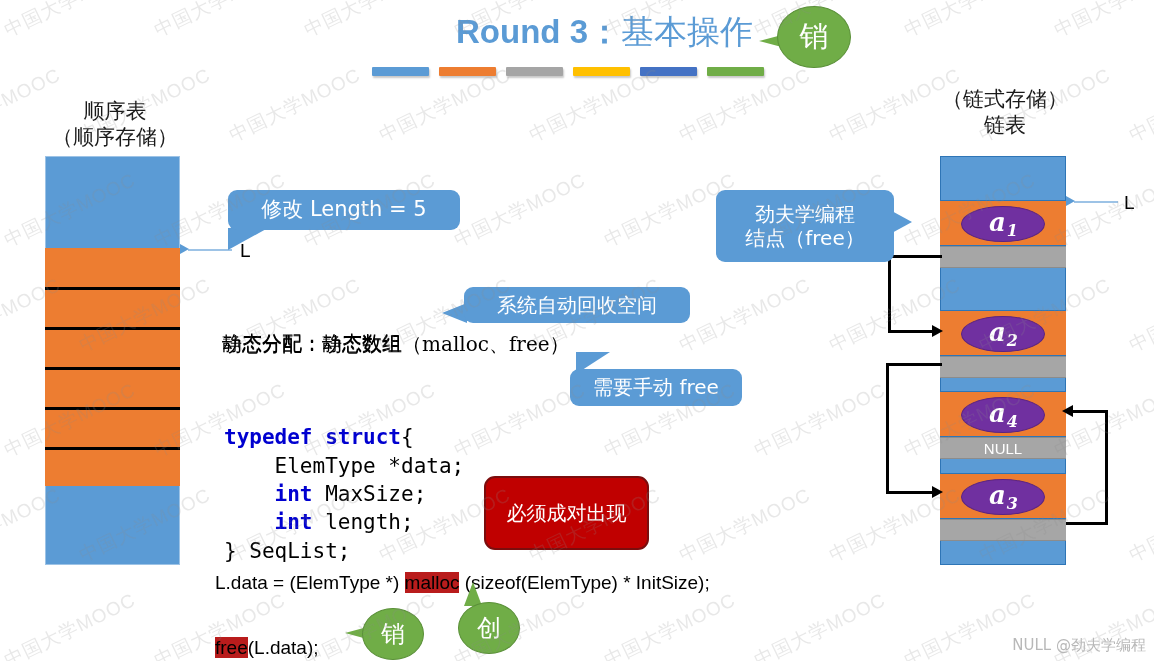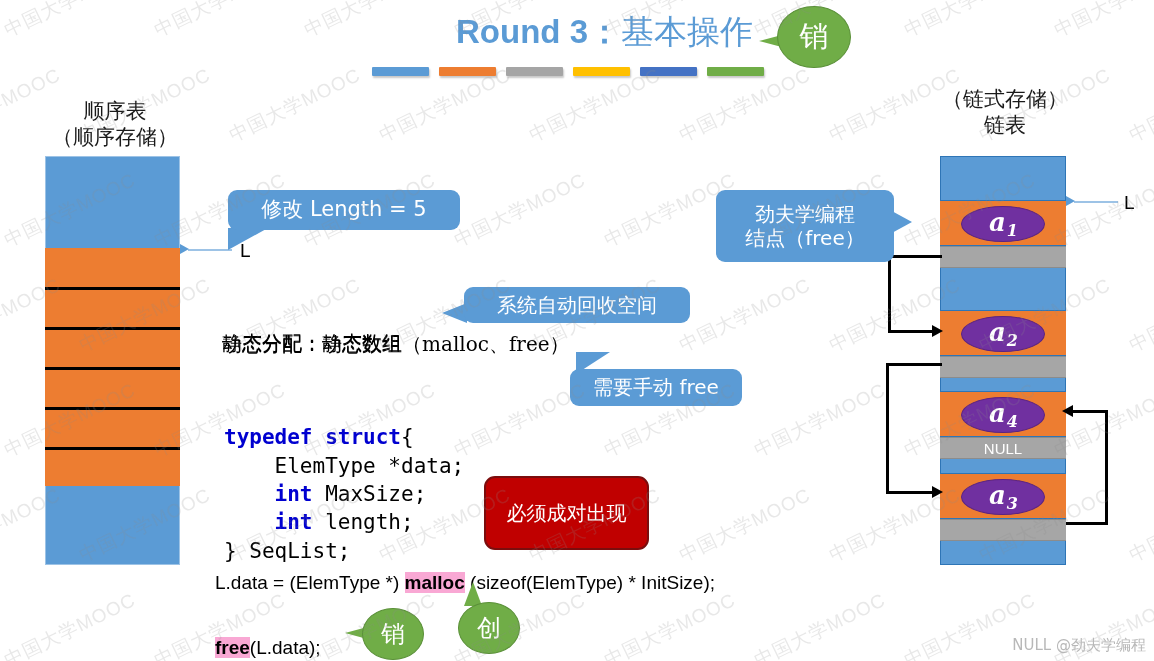--- a/index.html
+++ b/index.html
@@ -184,21 +184,21 @@
   .kw { color: #0000d0; font-weight: bold; }
 
   .malloc-line, .free-line {
     position: absolute;
     font-family: "Liberation Sans", sans-serif;
     font-size: 19px;
     color: #000;
     white-space: nowrap;
     z-index: 20;
   }
-  .hl { background: #f9a8d4; font-weight: bold; }
+  .hl { background: #b91c1c; }
 
   .csdn {
     position: absolute;
     right: 8px; bottom: 6px;
     font-family: "DejaVu Sans", sans-serif;
     font-size: 15px;
     color: #b8b8b8;
     z-index: 70;
     white-space: nowrap;
   }

